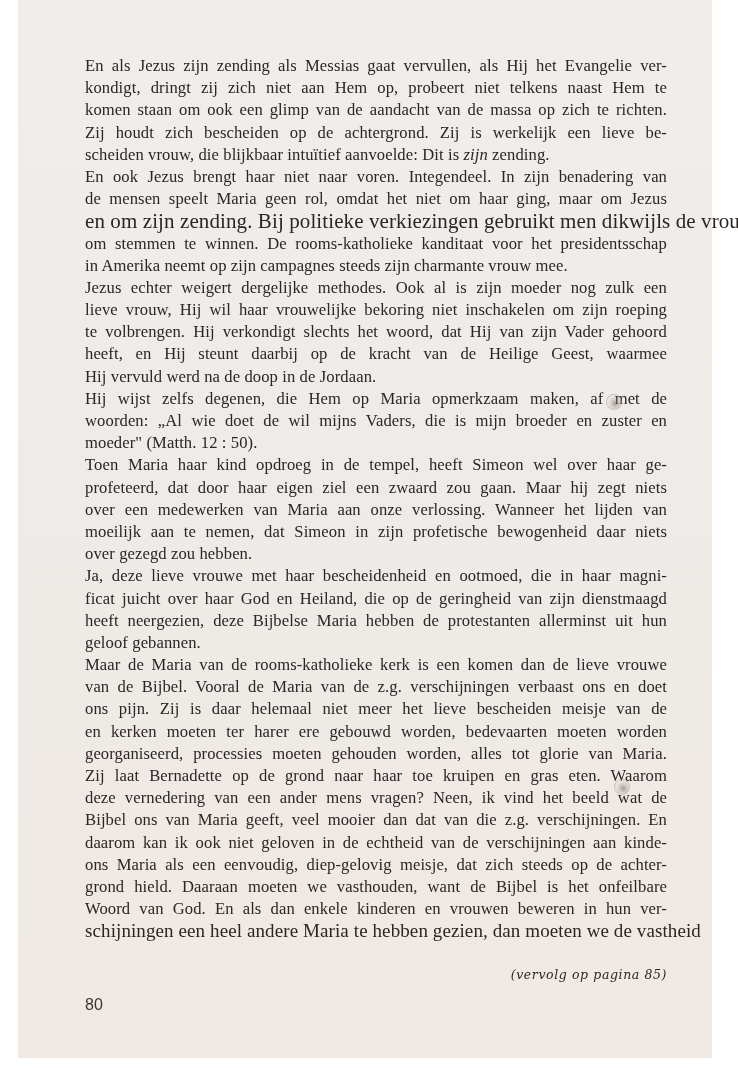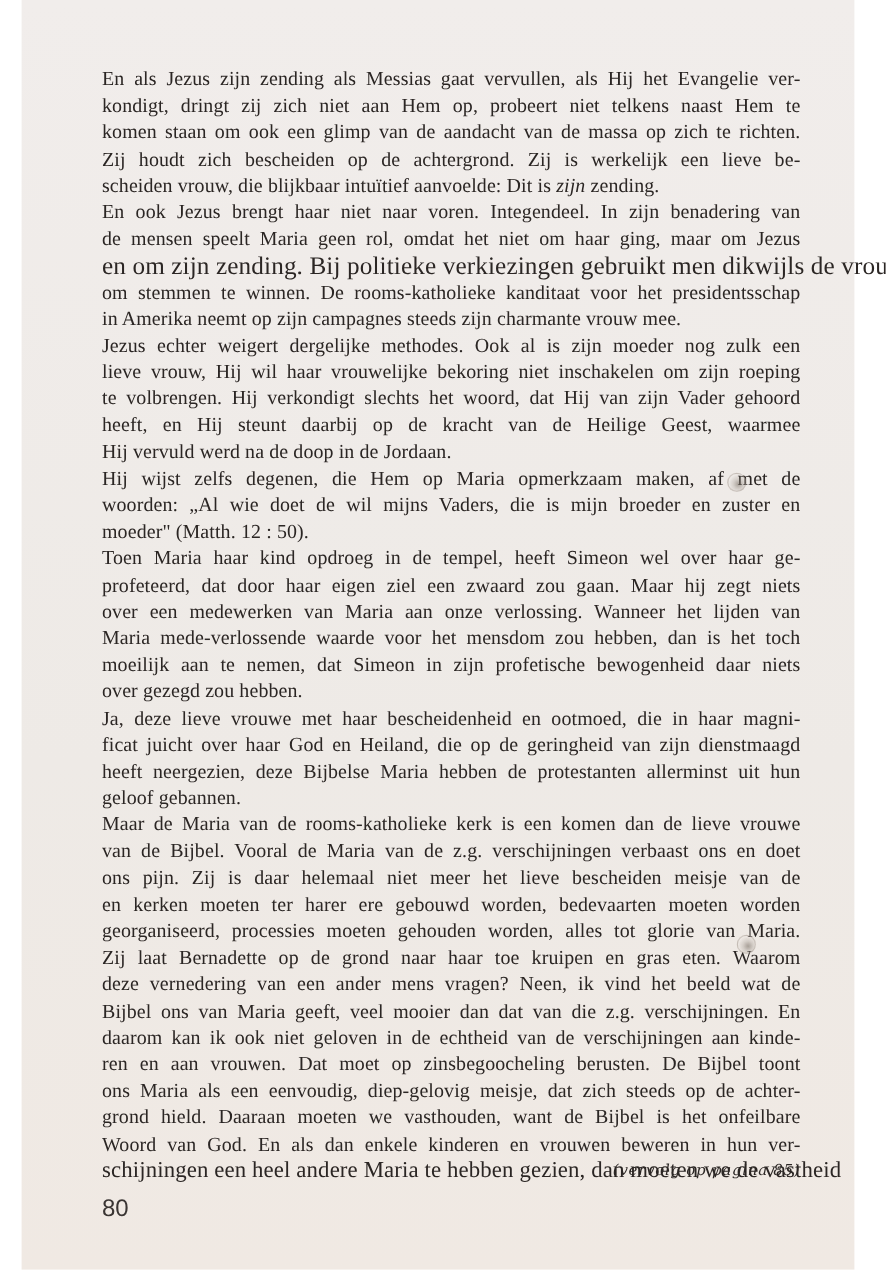--- a/index.html
+++ b/index.html
@@ -54,21 +54,21 @@
     font-style: italic;
     font-size: 12.5px;
     color: #2b2624;
     letter-spacing: 0.6px;
   }
   .page-number {
     position: absolute;
     left: 67px;
     top: 996px;
     font-family: "Liberation Sans", "DejaVu Sans", sans-serif;
-    font-size: 20px;
+    font-size: 16px;
     color: #3a3533;
   }
   .margin-mark {
     position: absolute;
     width: 14px;
     height: 14px;
     border-radius: 50%;
     border: 1px solid rgba(170,160,150,0.45);
     background: radial-gradient(circle at 60% 60%, rgba(120,110,100,0.6) 0%, rgba(150,140,130,0.3) 35%, rgba(230,226,222,0) 70%);
   }
@@ -94,37 +94,35 @@
       <span class="line" style="font-size: 16.6px; white-space: nowrap; display: block; width: 582px;">lieve vrouw, Hij wil haar vrouwelijke bekoring niet inschakelen om zijn roeping</span>
       <span class="line" style="font-size: 16.6px; white-space: nowrap; display: block; width: 582px;">te volbrengen. Hij verkondigt slechts het woord, dat Hij van zijn Vader gehoord</span>
       <span class="line" style="font-size: 16.6px; white-space: nowrap; display: block; width: 582px;">heeft, en Hij steunt daarbij op de kracht van de Heilige Geest, waarmee</span>
       <span class="line last" style="font-size: 16.6px; white-space: nowrap; display: block; width: 582px;">Hij vervuld werd na de doop in de Jordaan.</span>
       <span class="line" style="font-size: 16.6px; white-space: nowrap; display: block; width: 582px;">Hij wijst zelfs degenen, die Hem op Maria opmerkzaam maken, af met de</span>
       <span class="line" style="font-size: 16.6px; white-space: nowrap; display: block; width: 582px;">woorden: „Al wie doet de wil mijns Vaders, die is mijn broeder en zuster en</span>
       <span class="line last" style="font-size: 16.6px; white-space: nowrap; display: block; width: 582px;">moeder" (Matth. 12 : 50).</span>
       <span class="line" style="font-size: 16.6px; white-space: nowrap; display: block; width: 582px;">Toen Maria haar kind opdroeg in de tempel, heeft Simeon wel over haar ge-</span>
       <span class="line" style="font-size: 16.6px; white-space: nowrap; display: block; width: 582px;">profeteerd, dat door haar eigen ziel een zwaard zou gaan. Maar hij zegt niets</span>
       <span class="line" style="font-size: 16.6px; white-space: nowrap; display: block; width: 582px;">over een medewerken van Maria aan onze verlossing. Wanneer het lijden van</span>
-      <span class="line" style="font-size: 16.6px; white-space: nowrap; display: block; width: 582px;">Maria mede-verlossende waarde voor het mensdom zou hebben, dan is het toch</span>
       <span class="line" style="font-size: 16.6px; white-space: nowrap; display: block; width: 582px;">moeilijk aan te nemen, dat Simeon in zijn profetische bewogenheid daar niets</span>
       <span class="line last" style="font-size: 16.6px; white-space: nowrap; display: block; width: 582px;">over gezegd zou hebben.</span>
       <span class="line" style="font-size: 16.6px; white-space: nowrap; display: block; width: 582px;">Ja, deze lieve vrouwe met haar bescheidenheid en ootmoed, die in haar magni-</span>
       <span class="line" style="font-size: 16.6px; white-space: nowrap; display: block; width: 582px;">ficat juicht over haar God en Heiland, die op de geringheid van zijn dienstmaagd</span>
       <span class="line" style="font-size: 16.6px; white-space: nowrap; display: block; width: 582px;">heeft neergezien, deze Bijbelse Maria hebben de protestanten allerminst uit hun</span>
       <span class="line last" style="font-size: 16.6px; white-space: nowrap; display: block; width: 582px;">geloof gebannen.</span>
       <span class="line" style="font-size: 16.6px; white-space: nowrap; display: block; width: 582px;">Maar de Maria van de rooms-katholieke kerk is een komen dan de lieve vrouwe</span>
       <span class="line" style="font-size: 16.6px; white-space: nowrap; display: block; width: 582px;">van de Bijbel. Vooral de Maria van de z.g. verschijningen verbaast ons en doet</span>
       <span class="line" style="font-size: 16.6px; white-space: nowrap; display: block; width: 582px;">ons pijn. Zij is daar helemaal niet meer het lieve bescheiden meisje van de</span>
       <span class="line" style="font-size: 16.6px; white-space: nowrap; display: block; width: 582px;">en kerken moeten ter harer ere gebouwd worden, bedevaarten moeten worden</span>
       <span class="line" style="font-size: 16.6px; white-space: nowrap; display: block; width: 582px;">georganiseerd, processies moeten gehouden worden, alles tot glorie van Maria.</span>
       <span class="line" style="font-size: 16.6px; white-space: nowrap; display: block; width: 582px;">Zij laat Bernadette op de grond naar haar toe kruipen en gras eten. Waarom</span>
       <span class="line" style="font-size: 16.6px; white-space: nowrap; display: block; width: 582px;">deze vernedering van een ander mens vragen? Neen, ik vind het beeld wat de</span>
       <span class="line" style="font-size: 16.6px; white-space: nowrap; display: block; width: 582px;">Bijbel ons van Maria geeft, veel mooier dan dat van die z.g. verschijningen. En</span>
       <span class="line" style="font-size: 16.6px; white-space: nowrap; display: block; width: 582px;">daarom kan ik ook niet geloven in de echtheid van de verschijningen aan kinde-</span>
-      <span class="line" style="font-size: 16.6px; white-space: nowrap; display: block; width: 582px;">ren en aan vrouwen. Dat moet op zinsbegoocheling berusten. De Bijbel toont</span>
       <span class="line" style="font-size: 16.6px; white-space: nowrap; display: block; width: 582px;">ons Maria als een eenvoudig, diep-gelovig meisje, dat zich steeds op de achter-</span>
       <span class="line" style="font-size: 16.6px; white-space: nowrap; display: block; width: 582px;">grond hield. Daaraan moeten we vasthouden, want de Bijbel is het onfeilbare</span>
       <span class="line" style="font-size: 16.6px; white-space: nowrap; display: block; width: 582px;">Woord van God. En als dan enkele kinderen en vrouwen beweren in hun ver-</span>
       <span class="line" style="font-size: 19px; white-space: nowrap; display: block; width: 582px;">schijningen een heel andere Maria te hebben gezien, dan moeten we de vastheid</span>
     </div>
   <div class="margin-mark mark-1"></div>
   <div class="margin-mark mark-2"></div>
   <div class="continuation">(vervolg op pagina 85)</div>
   <div class="page-number">80</div>
 </div>

